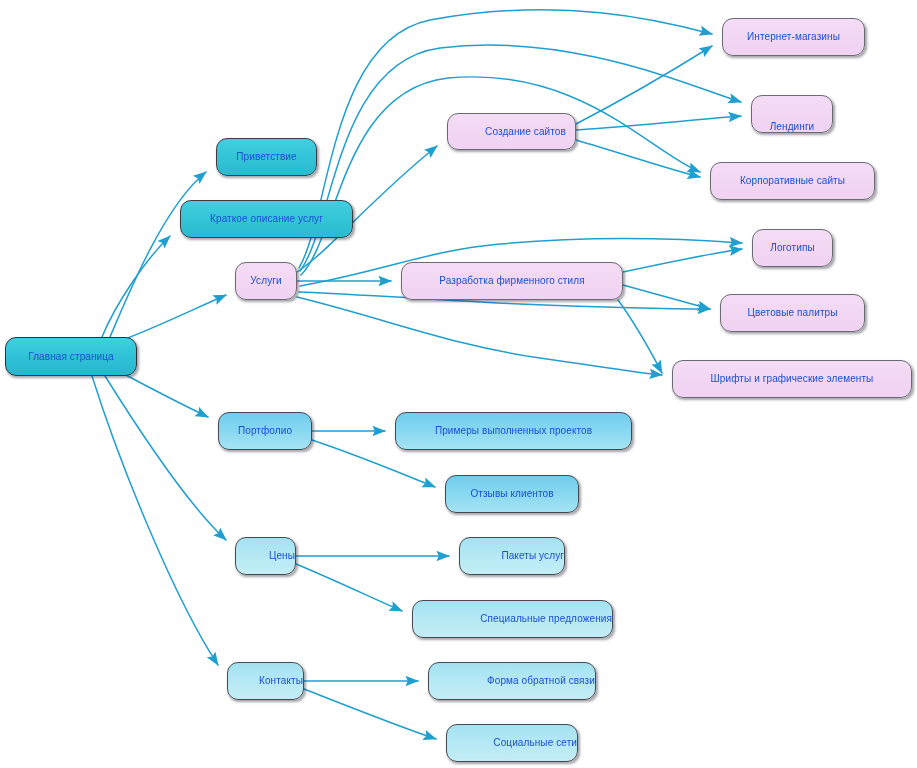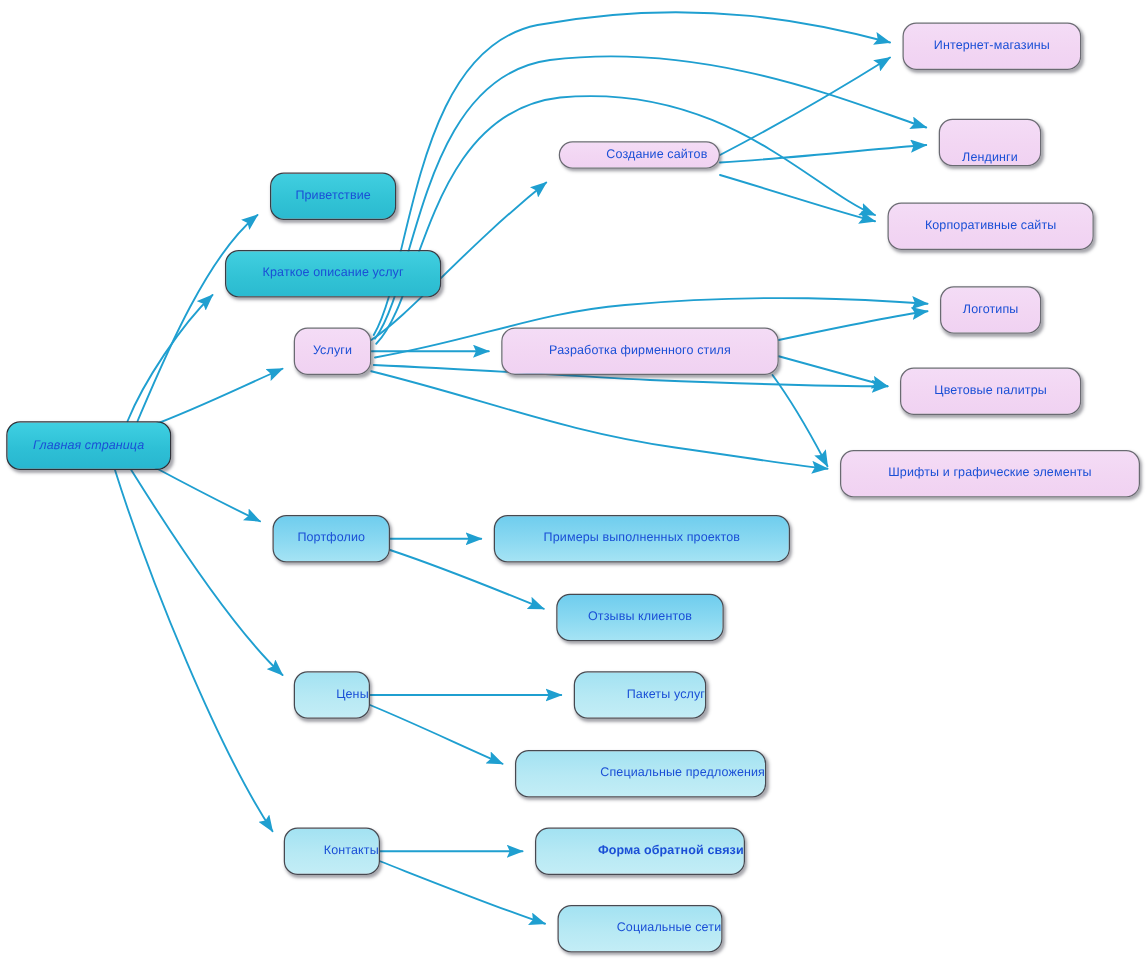--- a/index.html
+++ b/index.html
@@ -41,21 +41,20 @@
     line-height: 1;
     letter-spacing: 0.1px;
     white-space: nowrap;
     text-align: center;
     box-shadow: 1.5px 2px 2.5px rgba(40,40,55,0.42);
     cursor: pointer;
   }
   .node.root {
     background: linear-gradient(180deg, #3fd0e2 0%, #2ec0d6 55%, #28b6cf 100%);
     border-color: #2f3138;
-    font-style: italic;
   }
   .node.teal {
     background: linear-gradient(180deg, #41cfe0 0%, #31c2d5 60%, #2bbad0 100%);
     border-color: #3a3c44;
   }
   .node.blue {
     background: linear-gradient(180deg, #6fcdee 0%, #8bd9f1 55%, #a5e3f4 100%);
     border-color: #46484f;
   }
   .node.lightblue {
@@ -115,21 +114,21 @@
       </div>
       <div class="node teal" style="left: 216px; top: 138px; width: 101px; height: 38px;">
         <span>Приветствие</span>
       </div>
       <div class="node teal" style="left: 180px; top: 200px; width: 173px; height: 38px;">
         <span>Краткое описание услуг</span>
       </div>
       <div class="node pink" style="left: 235px; top: 262px; width: 62px; height: 38px;">
         <span>Услуги</span>
       </div>
-      <div class="node pink" style="left: 447px; top: 113px; width: 129px; height: 22px; padding-left: 28px;">
+      <div class="node pink" style="left: 447px; top: 113px; width: 129px; height: 37px; padding-left: 28px;">
         <span>Создание сайтов</span>
       </div>
       <div class="node pink" style="left: 401px; top: 262px; width: 222px; height: 38px;">
         <span>Разработка фирменного стиля</span>
       </div>
       <div class="node pink" style="left: 722px; top: 18px; width: 143px; height: 38px;">
         <span>Интернет-магазины</span>
       </div>
       <div class="node pink" style="left: 751px; top: 95px; width: 82px; height: 38px; align-items: flex-end;">
         <span>Лендинги</span>
@@ -160,21 +159,21 @@
       </div>
       <div class="node lightblue" style="left: 459px; top: 537px; width: 106px; height: 38px;">
         <span>Пакеты услуг</span>
       </div>
       <div class="node lightblue" style="left: 412px; top: 600px; width: 201px; height: 38px;">
         <span>Специальные предложения</span>
       </div>
       <div class="node lightblue" style="left: 227px; top: 662px; width: 77px; height: 38px;">
         <span>Контакты</span>
       </div>
-      <div class="node lightblue" style="left: 428px; top: 662px; width: 168px; height: 38px; font-weight: bold;">
+      <div class="node lightblue" style="left: 428px; top: 662px; width: 168px; height: 38px;">
         <span>Форма обратной связи</span>
       </div>
       <div class="node lightblue" style="left: 446px; top: 724px; width: 132px; height: 38px;">
         <span>Социальные сети</span>
       </div>
     </div>
 
 </div>
 
 </body></html>

